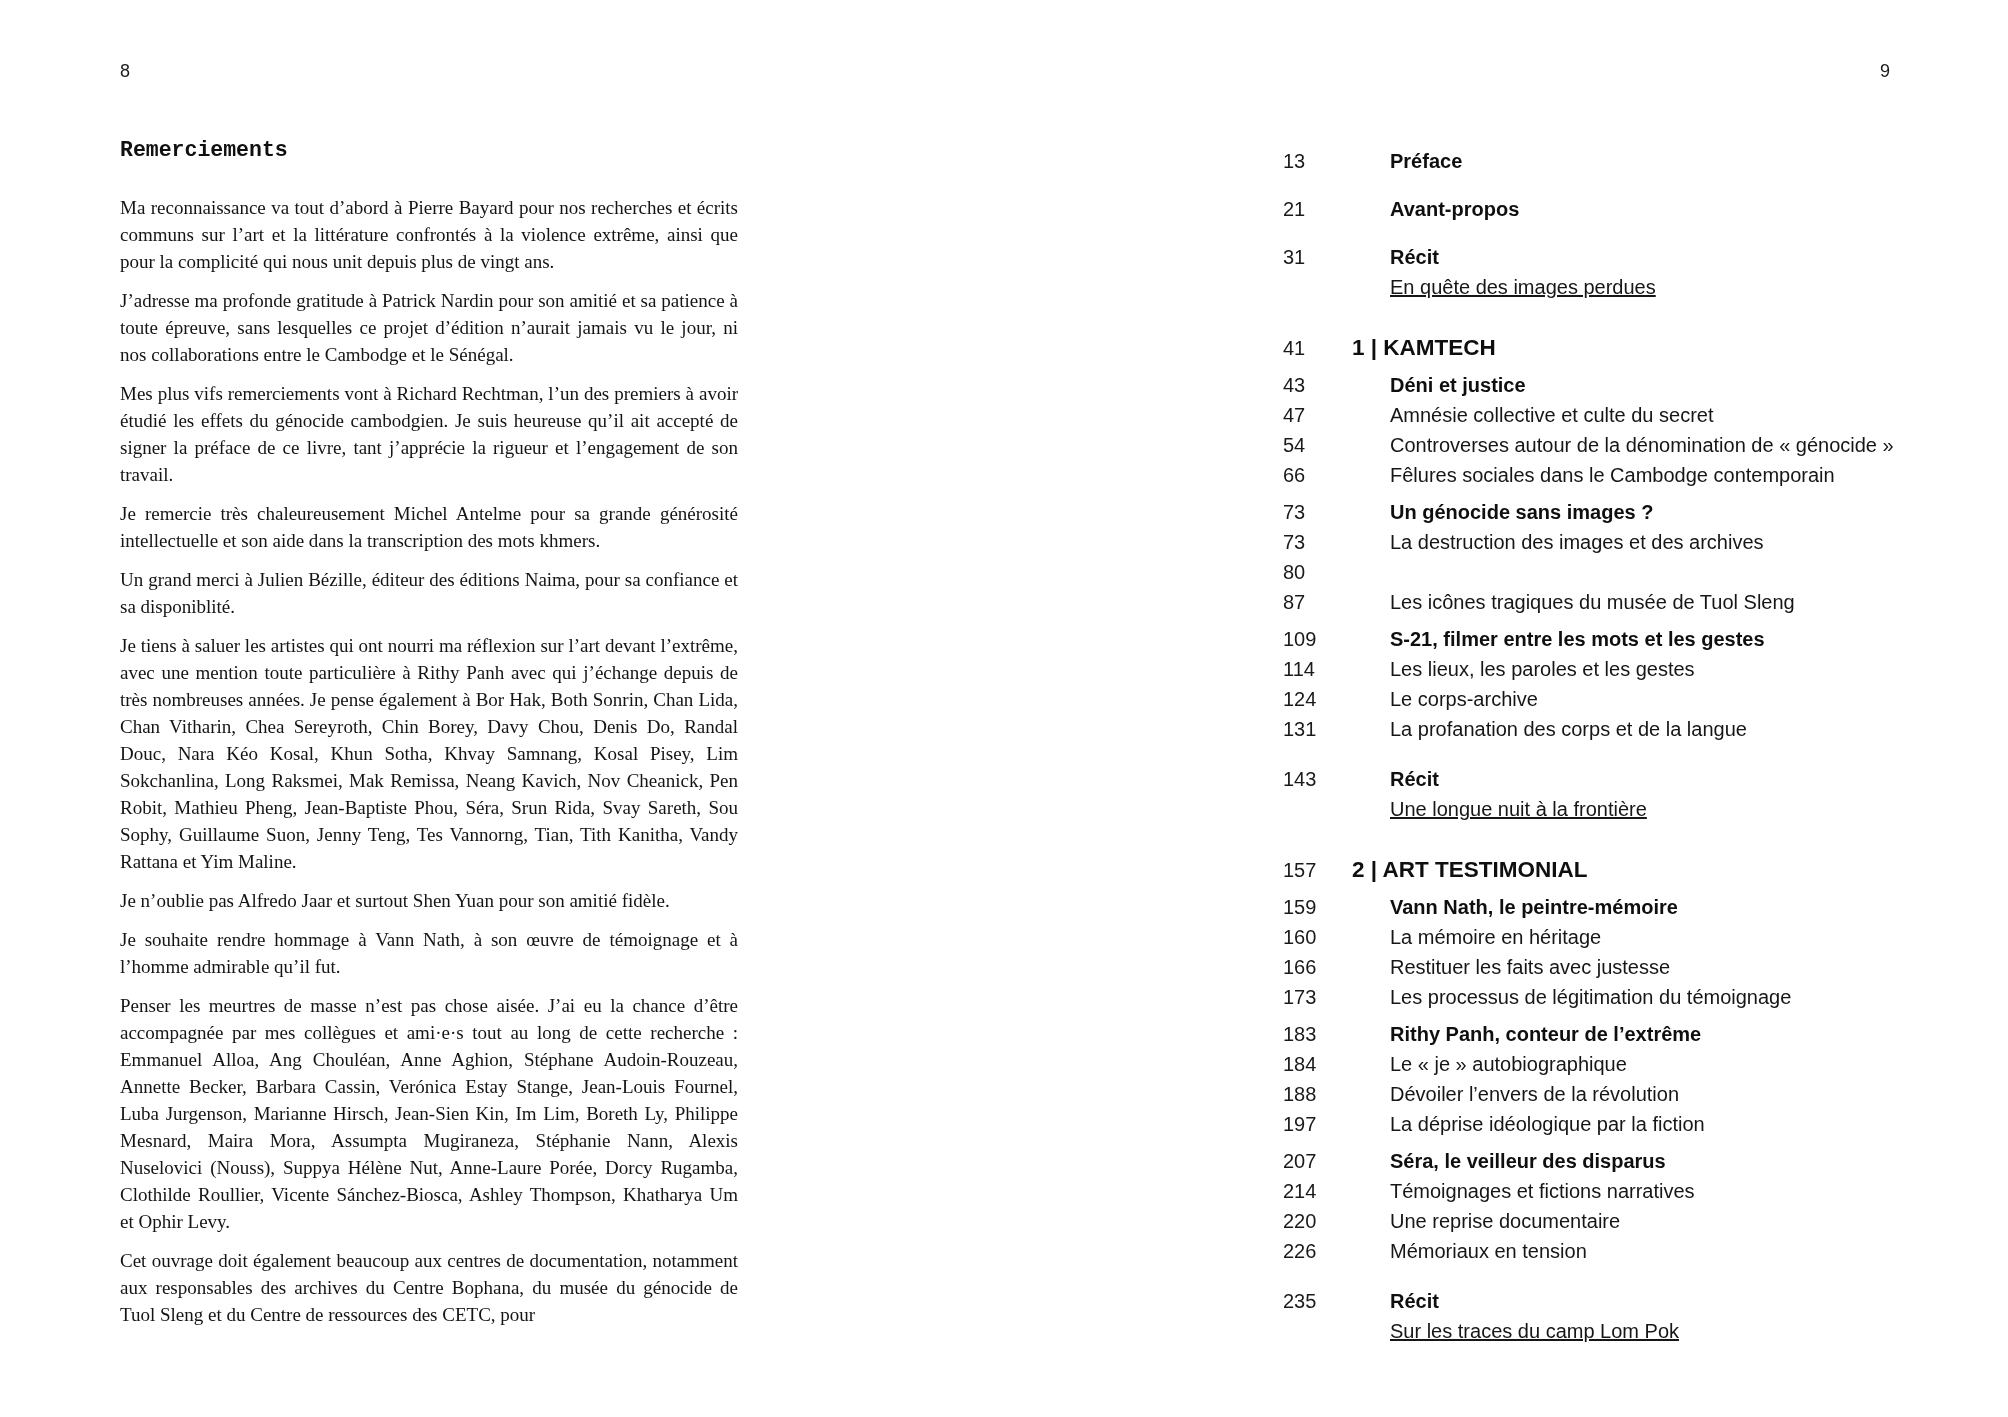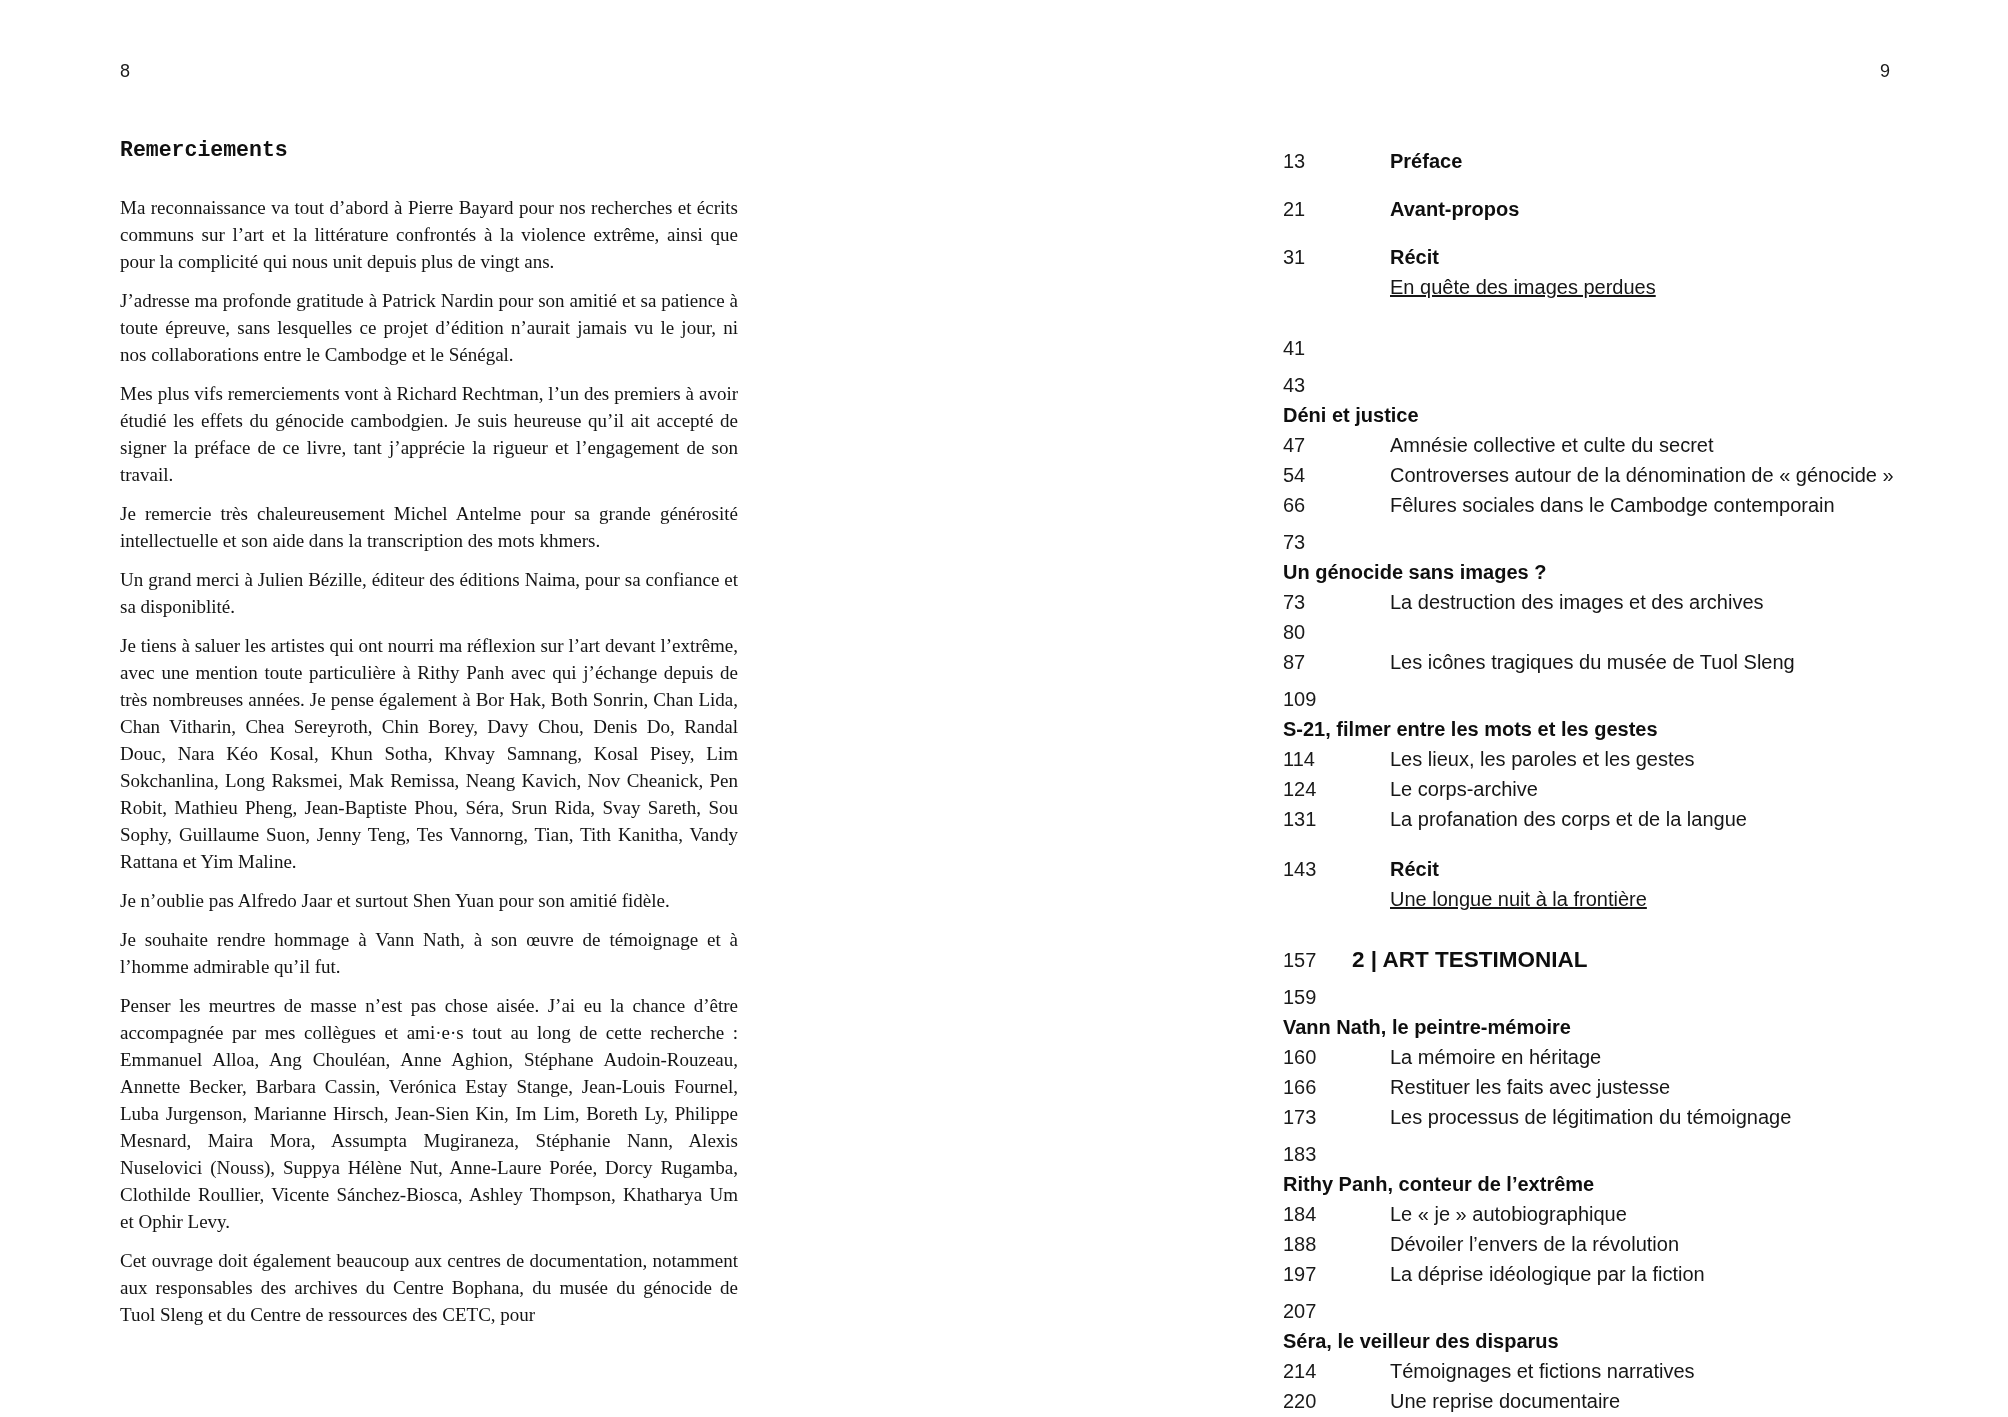--- a/index.html
+++ b/index.html
@@ -50,21 +50,21 @@
   }
   .toc-titles{flex:1;}
   .toc-title{display:block;}
   .toc-subtitle{display:block;font-weight:400;text-decoration:underline;}
   .style-head .toc-title{font-weight:700;color:#0f0f0f;}
   .style-item .toc-title{font-weight:400;}
   .style-part{font-size:22.5px;}
   .style-part .toc-title{font-weight:700;margin-left:-38px;color:#0f0f0f;}
   .gap-none{margin-top:0;}
   .gap-section{margin-top:18px;}
-  .gap-sm{margin-top:7px;flex-direction:column;}
+  .gap-sm{margin-top:7px;}
   .gap-md{margin-top:20px;}
   .gap-lg{margin-top:31px;}
 </style>
 </head>
 <body>
 
 <div class="spread">
 
   <div class="page page-left">
     <div class="folio folio-left">8</div>
@@ -100,20 +100,23 @@
         </div>
         <div class="toc-row style-head gap-section">
           <span class="toc-num">31</span>
           <div class="toc-titles">
             <span class="toc-title">Récit</span>
             <span class="toc-subtitle">En quête des images perdues</span>
           </div>
         </div>
         <div class="toc-row style-part gap-lg">
           <span class="toc-num">41</span>
+          <div class="toc-titles">
+            <span class="toc-title">1 | KAMTECH</span>
+          </div>
         </div>
         <div class="toc-row style-head gap-sm">
           <span class="toc-num">43</span>
           <div class="toc-titles">
             <span class="toc-title">Déni et justice</span>
           </div>
         </div>
         <div class="toc-row style-item gap-none">
           <span class="toc-num">47</span>
           <div class="toc-titles">

